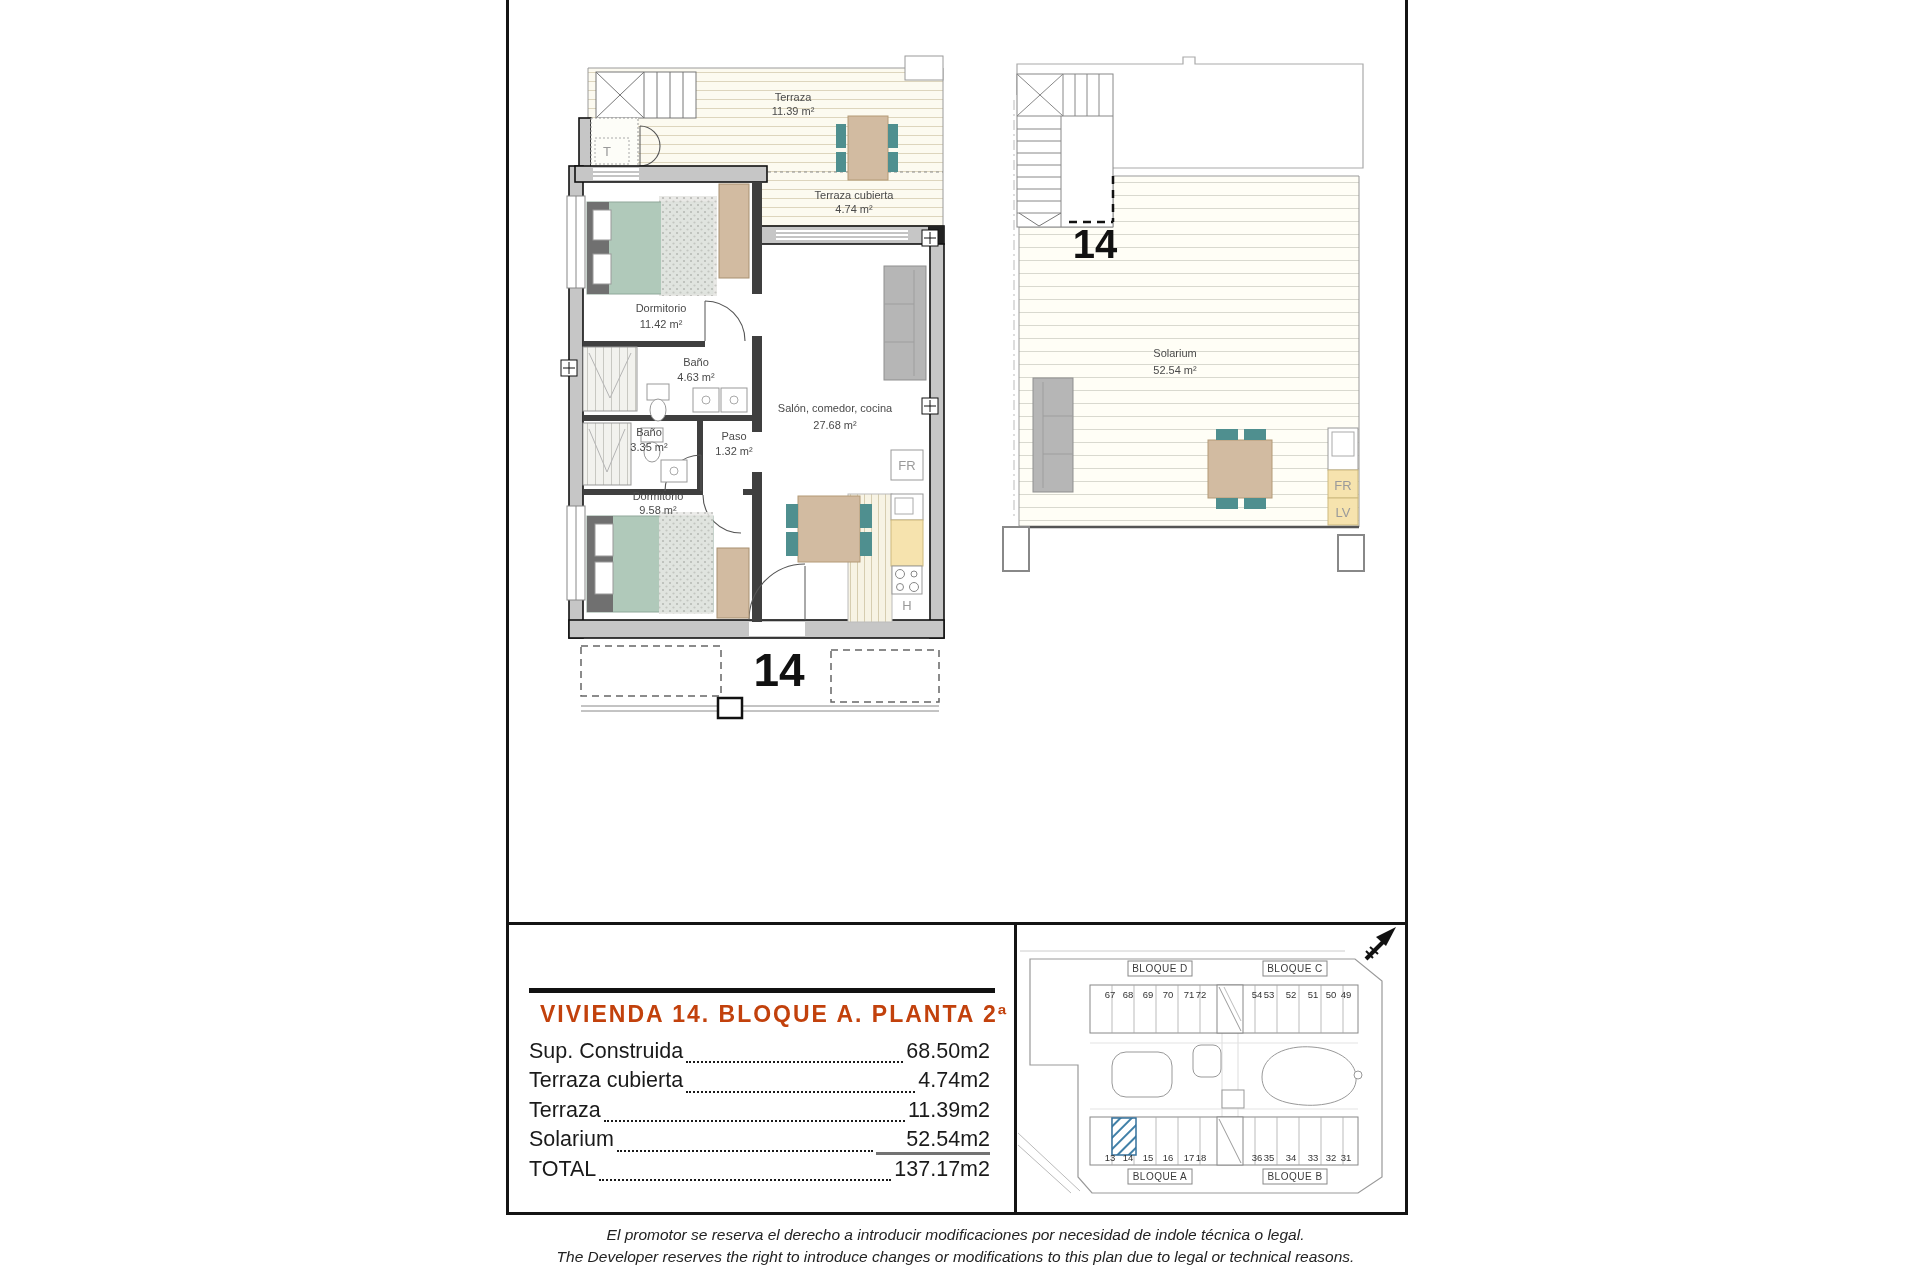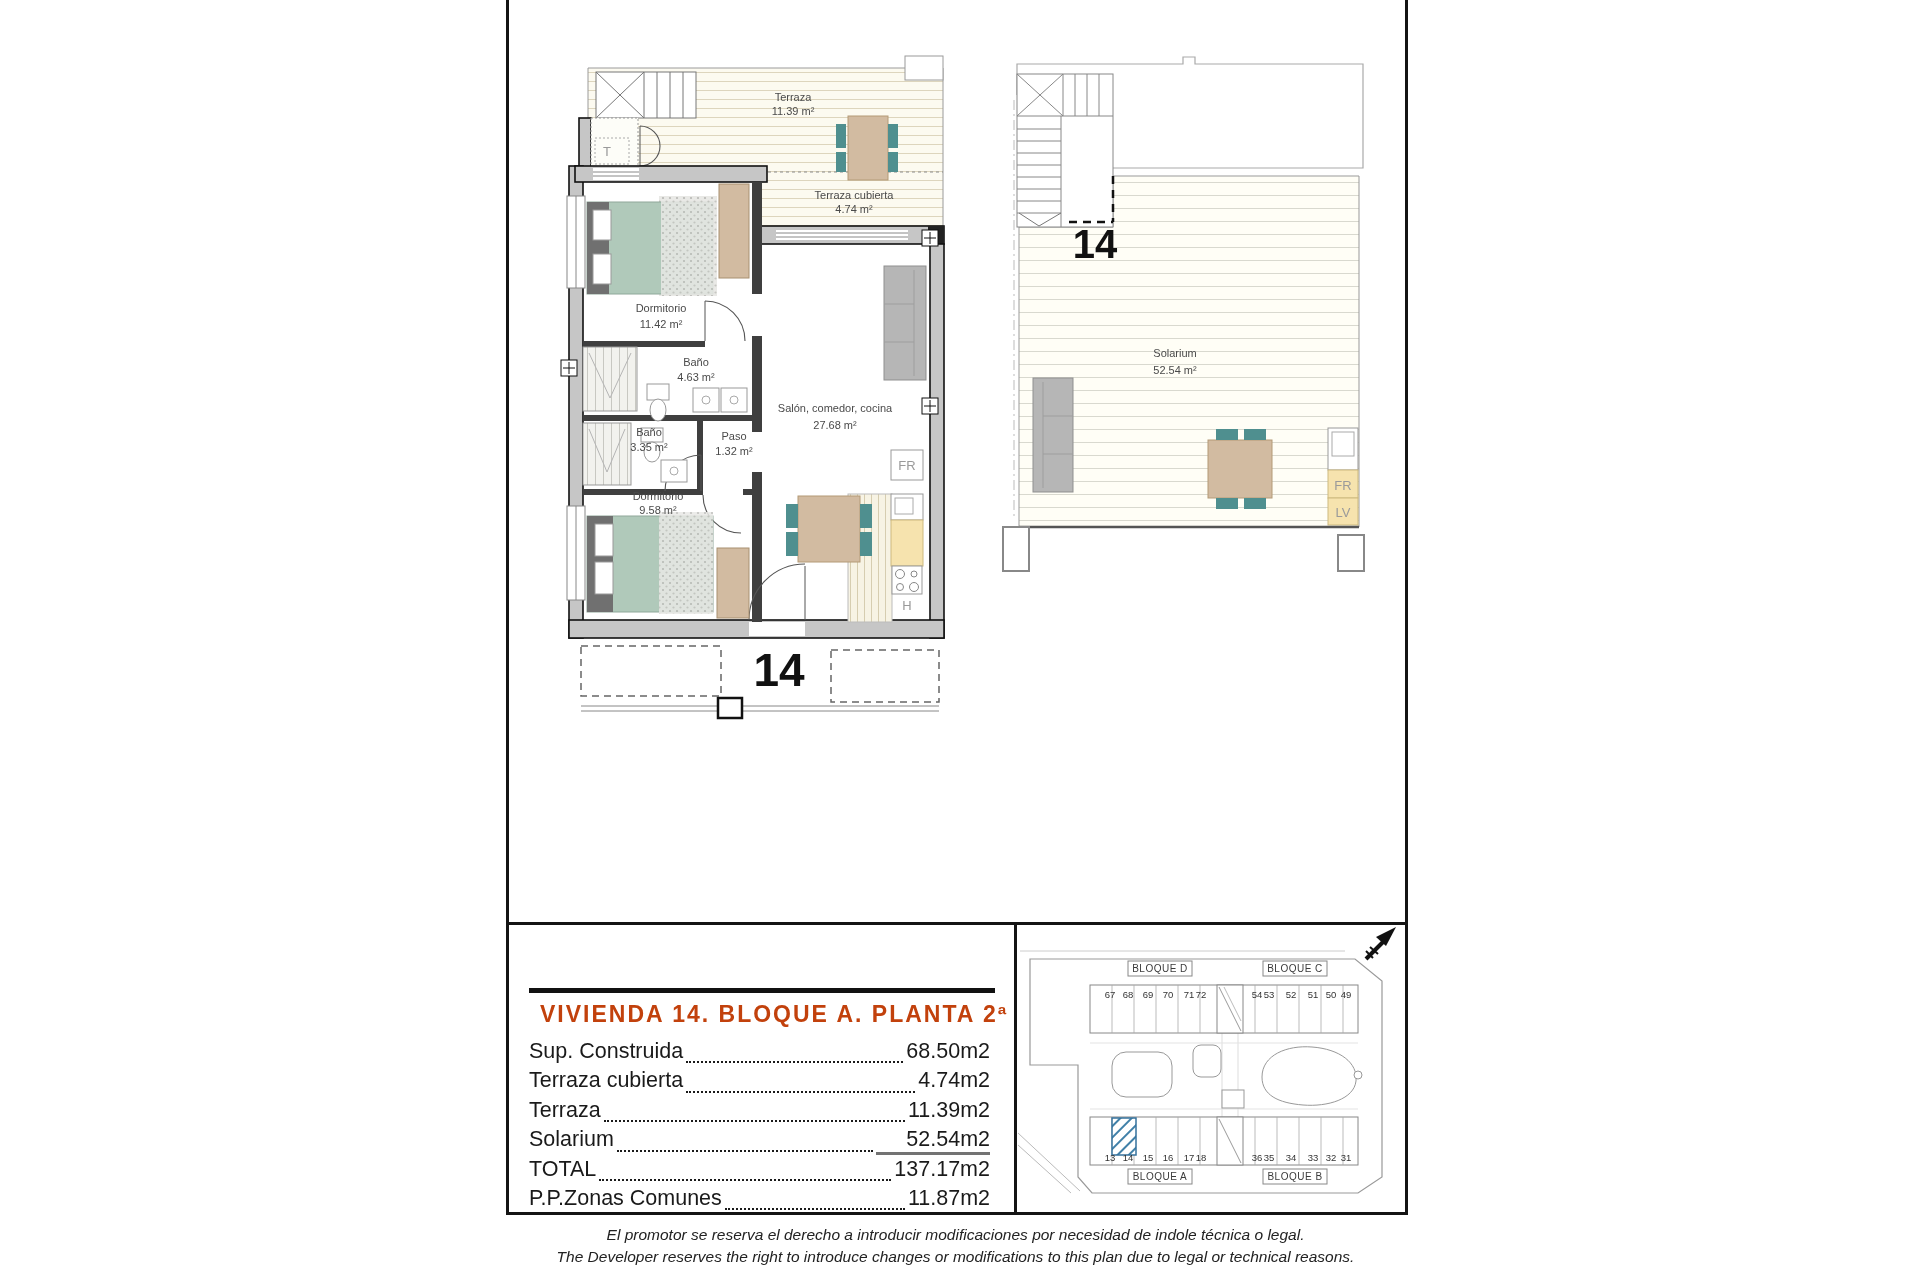--- a/index.html
+++ b/index.html
@@ -323,25 +323,20 @@
           <div class="row">
             <span class="lbl">Solarium</span>
               <span class="dots"></span>
               <span class="val uline">52.54m2</span>
           </div>
           <div class="row">
             <span class="lbl">TOTAL</span>
               <span class="dots"></span>
               <span class="val">137.17m2</span>
           </div>
-          <div class="row">
-            <span class="lbl">P.P.Zonas Comunes</span>
-              <span class="dots"></span>
-              <span class="val">11.87m2</span>
-          </div>
         </div>
       </div>
 
       <div class="sitebox">
         <svg width="385" height="284" viewBox="1017 928 385 284">
           <defs>
             <pattern id="hatch2" width="8" height="8" patternUnits="userSpaceOnUse" patternTransform="rotate(45)">
               <rect width="8" height="8" fill="#fff"></rect>
                 <line x1="0" y1="0" x2="0" y2="8" stroke="#4080a8" stroke-width="4"></line>
             </pattern>

